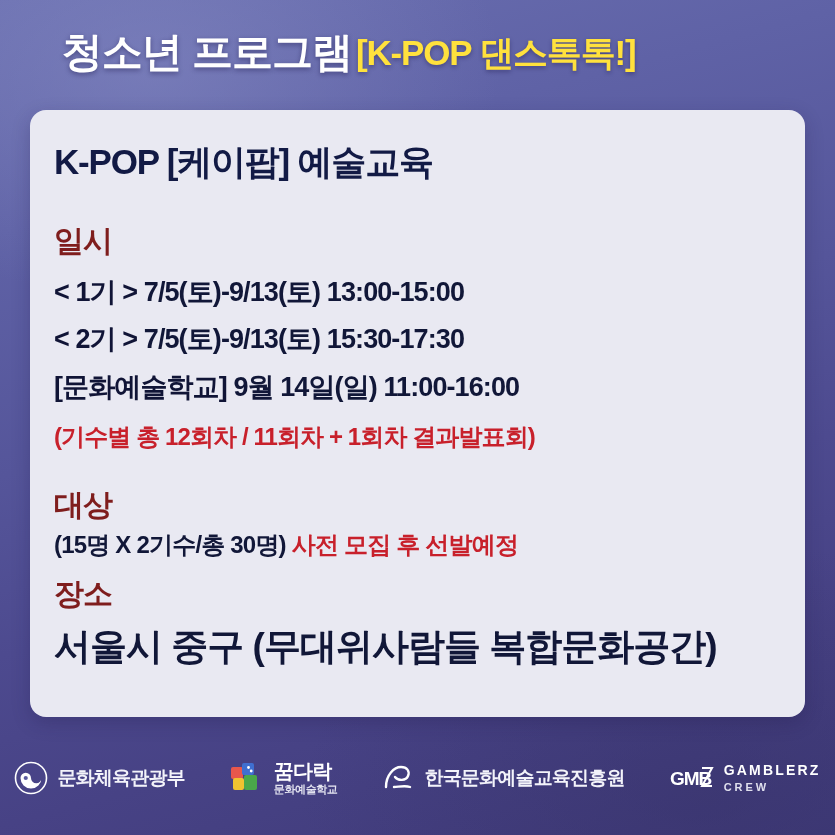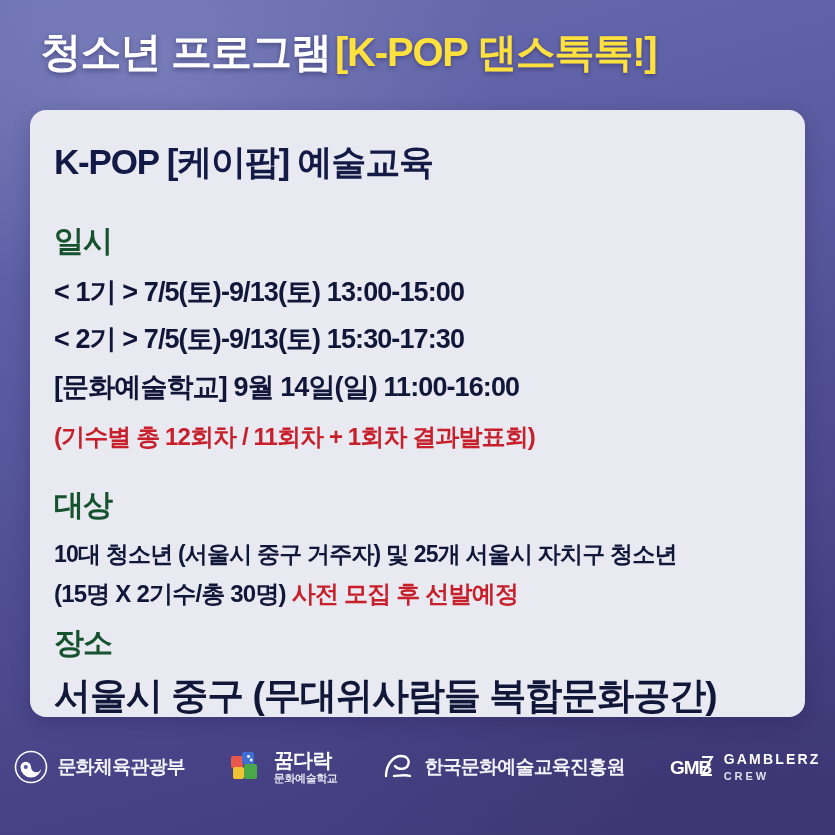--- a/index.html
+++ b/index.html
@@ -44,21 +44,21 @@
   .header-title {
     font-size: 41px;
     font-weight: 800;
     color: #ffffff;
     letter-spacing: -1px;
     line-height: 1;
     text-shadow: 0 2px 5px rgba(25,20,70,0.45);
     white-space: nowrap;
   }
   .header-sub {
-    font-size: 40px;
+    font-size: 35px;
     font-weight: 800;
     color: #ffe13d;
     letter-spacing: -1.2px;
     line-height: 1;
     white-space: nowrap;
     text-shadow: 0 2px 4px rgba(25,20,70,0.4);
   }
 
   
   .card {
@@ -85,21 +85,21 @@
     font-weight: 800;
     color: #121a45;
     letter-spacing: -1.2px;
     margin: 6px 0 0 0;
     line-height: 1.15;
   }
 
   .section-head {
     font-size: 30px;
     font-weight: 800;
-    color: #14532d;
+    color: #7f1d1d;
     letter-spacing: -1px;
     line-height: 1.1;
   }
   .sec-1 { margin-top: 42px; }
   .sec-2 { margin-top: 36px; }
   .sec-3 { margin-top: 16px; }
 
   .line {
     font-size: 27px;
     font-weight: 700;
@@ -146,21 +146,21 @@
     color: #111738;
     letter-spacing: -1px;
     margin-top: 14px;
     line-height: 1.25;
   }
 
   
   .footer {
     position: absolute;
     left: 0;
-    bottom: 11px;
+    bottom: 0;
     width: 835px;
     height: 118px;
     display: flex;
     align-items: center;
     justify-content: center;
     gap: 44px;
     z-index: 3;
     padding-top: 4px;
     box-sizing: border-box;
   }
@@ -245,21 +245,20 @@
         <span>7/5(토)-9/13(토) 15:30-17:30</span>
       </div>
       <div class="line">
         <span class="tag">[문화예술학교]</span>
         <span>9월 14일(일) 11:00-16:00</span>
       </div>
 
       <div class="note-red">(기수별 총 12회차 / 11회차 + 1회차 결과발표회)</div>
 
       <div class="section-head sec-2">대상</div>
-      <div class="target-line">10대 청소년 (서울시 중구 거주자) 및 25개 서울시 자치구 청소년</div>
       <div class="target-line2">
         <span>(15명 X 2기수/총 30명)</span>
         <span class="red">사전 모집 후 선발예정</span>
       </div>
 
       <div class="section-head sec-3">장소</div>
       <div class="place-line">서울시 중구 (무대위사람들 복합문화공간)</div>
 
     </div>
   </div>

